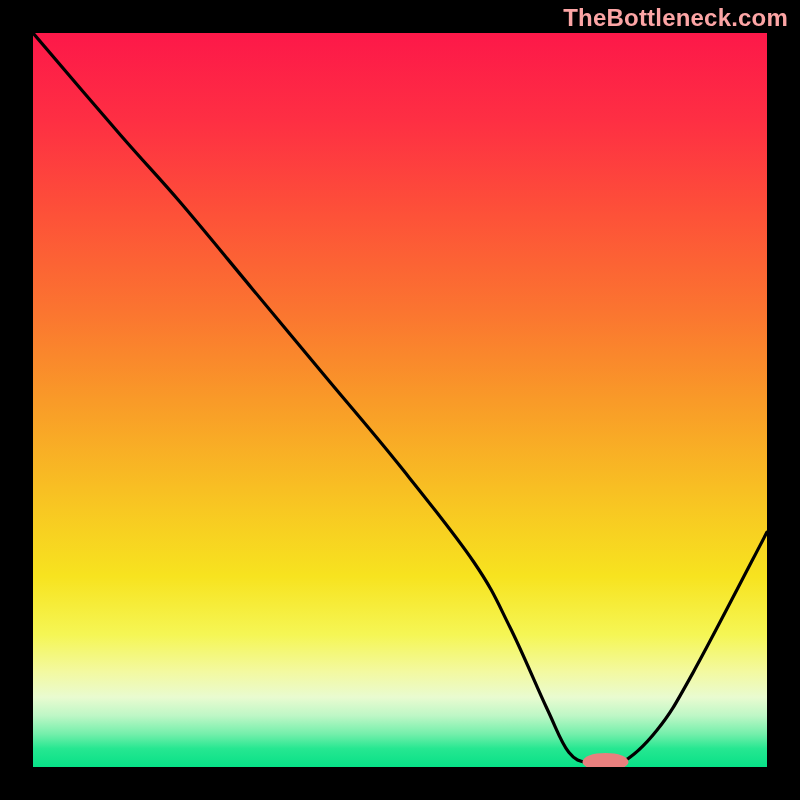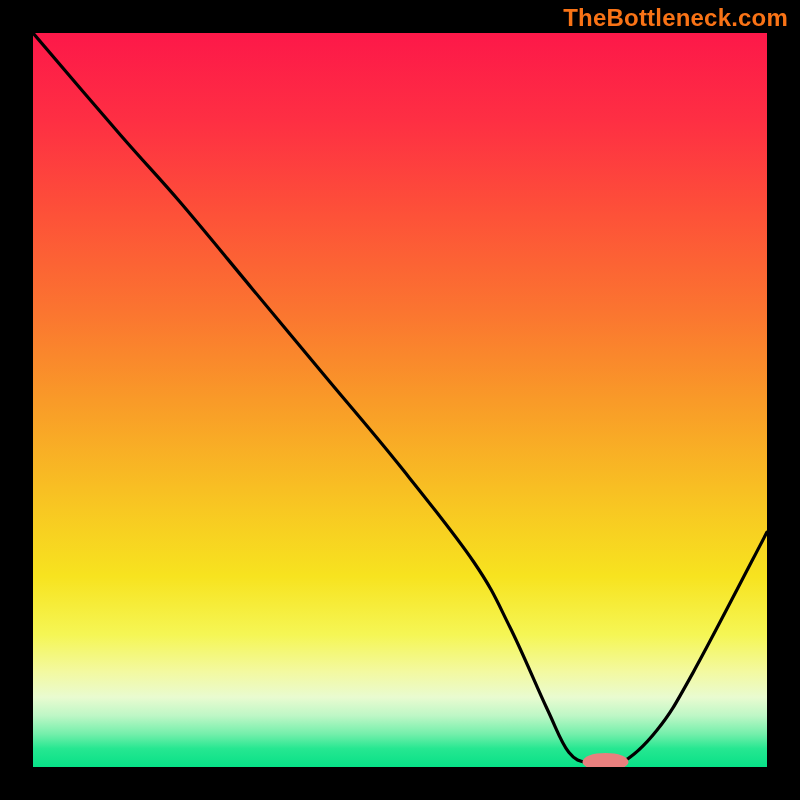--- a/index.html
+++ b/index.html
@@ -15,21 +15,21 @@
     width: 800px;
     height: 800px;
   }
   .watermark {
     position: absolute;
     top: 4px;
     right: 12px;
     font-family: Arial, Helvetica, sans-serif;
     font-size: 24px;
     font-weight: 600;
-    color: #f97316;
+    color: #fca5a5;
     letter-spacing: 0.2px;
     user-select: none;
   }
   svg {
     position: absolute;
     left: 0;
     top: 0;
   }
 </style>
 </head>

